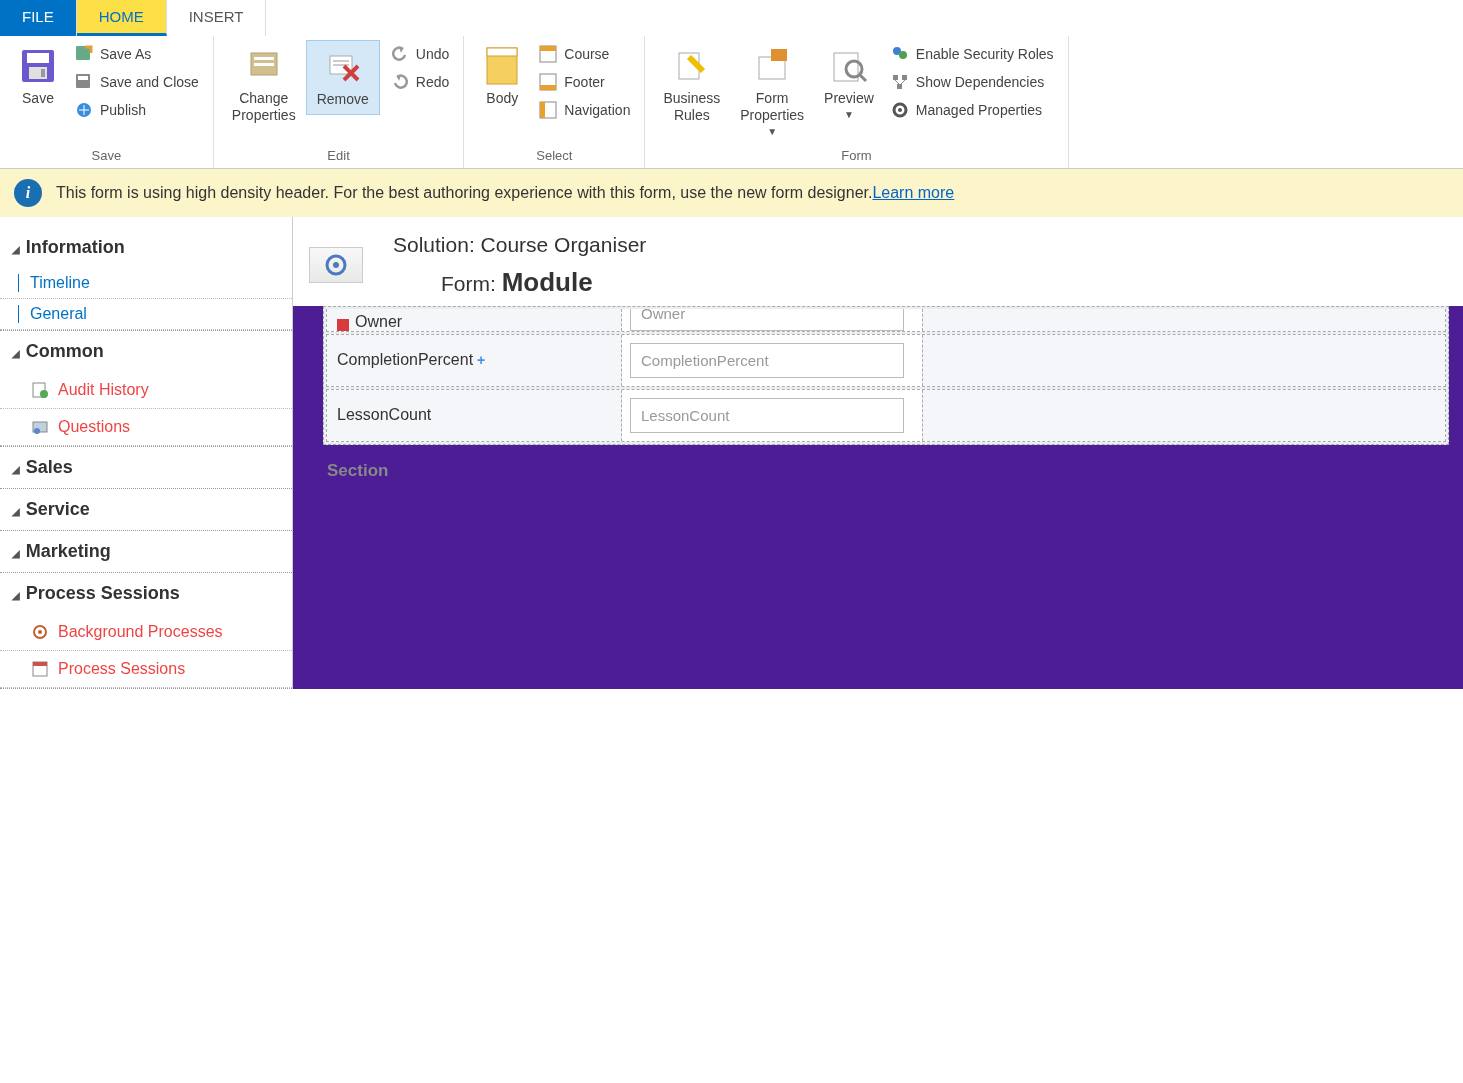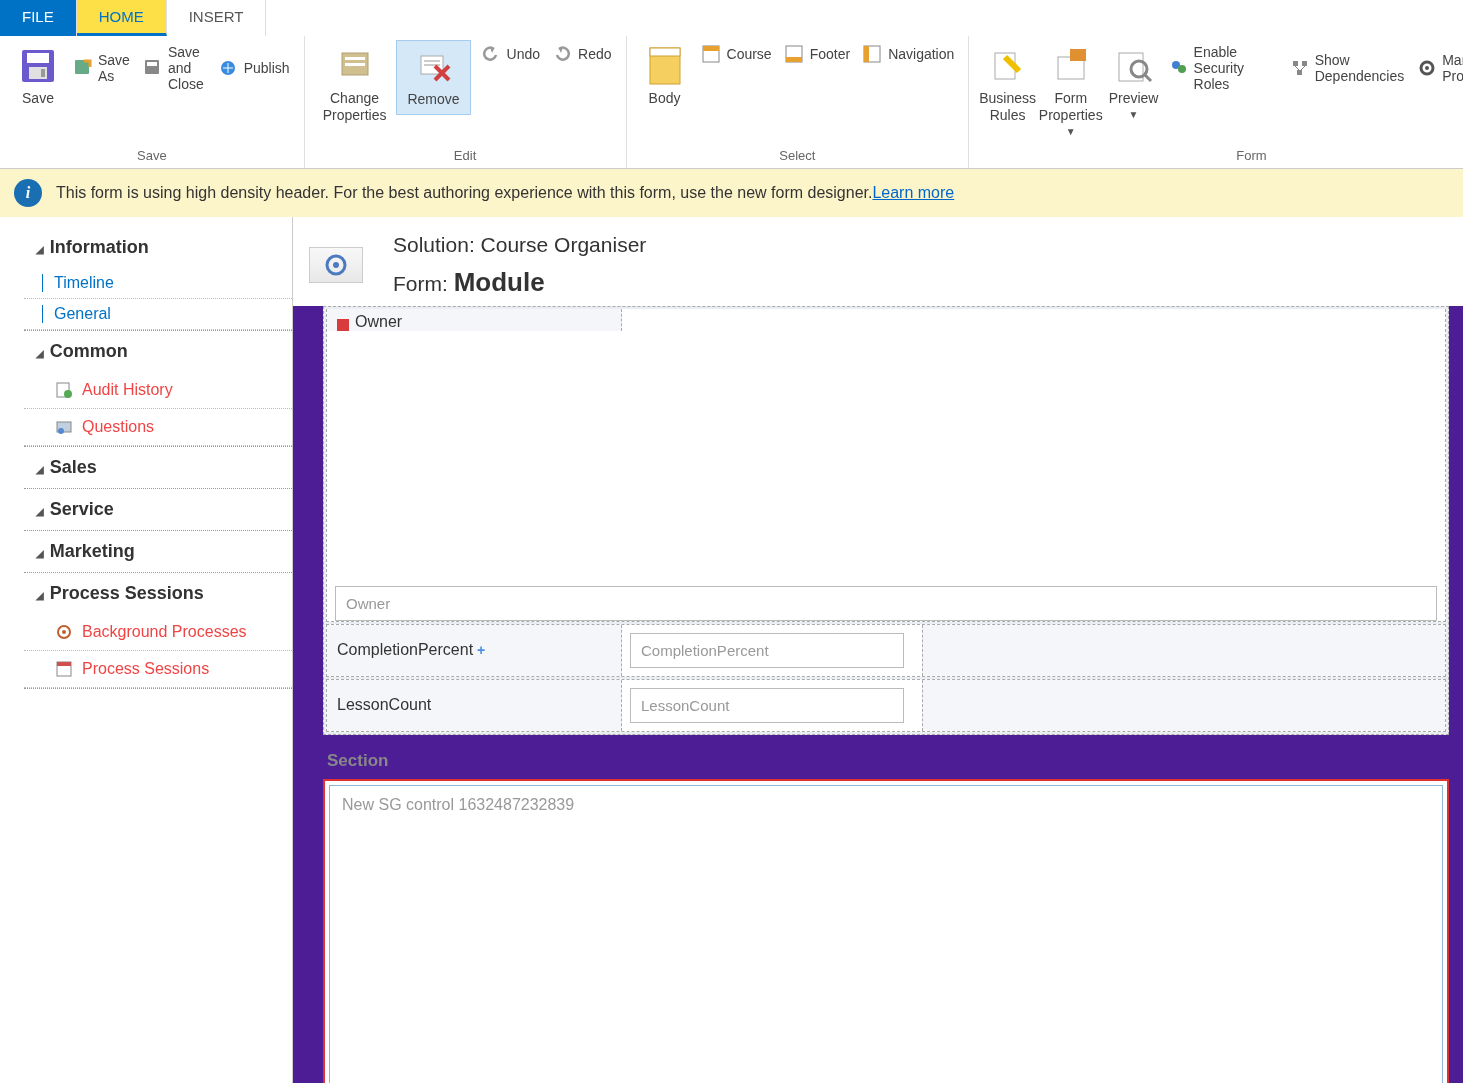--- a/index.html
+++ b/index.html
@@ -11,56 +11,56 @@
 .ribbon { display: flex; background: #fff; border-bottom: 1px solid #ccc; }
 .rgroup { display: flex; flex-direction: column; align-items: center; padding: 4px 8px 0 8px; border-right: 1px solid #e0e0e0; }
 .rgroup-content { display: flex; align-items: flex-start; flex: 1; }
 .rgroup-label { font-size: 13px; color: #666; margin-top: 2px; padding: 3px 0 5px 0; }
 .rbtn-large { display: flex; flex-direction: column; align-items: center; padding: 6px 10px; cursor: pointer; min-width: 60px; }
 .rbtn-large .icon { width: 40px; height: 40px; display: flex; align-items: center; justify-content: center; margin-bottom: 4px; }
 .rbtn-large .lbl { font-size: 14px; color: #444; text-align: center; line-height: 1.2; }
 .rbtn-small { display: flex; align-items: center; padding: 4px 6px; cursor: pointer; }
 .rbtn-small .icon { width: 20px; height: 20px; display: inline-flex; align-items: center; justify-content: center; margin-right: 6px; }
 .rbtn-small .lbl { font-size: 14px; color: #444; }
-.vstack { display: flex; }
+.vstack { display: flex; flex-direction: column; }
 .remove-active { background: #d4e8f7; border: 1px solid #a6cdee; }
 .notification { background: #fdf5ca; display: flex; align-items: center; padding: 10px 14px; font-size: 16px; color: #333; }
 .notification .info-icon { width: 28px; height: 28px; border-radius: 50%; background: #1a6fb3; color: #fff; display: flex; align-items: center; justify-content: center; font-weight: bold; margin-right: 14px; font-style: italic; font-family: Georgia, serif; }
 .notification a { color: #0066cc; text-decoration: underline; }
 .main { display: flex; }
 .sidebar { width: 293px; background: #fff; border-right: 1px solid #ccc; padding-top: 10px; }
-.side-section { border-bottom: 1px dotted #999; margin-left: 24px; }
+.side-section { border-bottom: 1px dotted #999; }
 .side-head { font-weight: 600; font-size: 18px; padding: 10px 12px; color: #333; cursor: pointer; }
 .side-head::before { content: "◢"; font-size: 10px; margin-right: 6px; color: #555; display: inline-block; transform: rotate(0); }
 .side-link { padding: 6px 12px 6px 30px; color: #0072c6; font-size: 16px; cursor: pointer; position: relative; border-bottom: 1px dotted #bbb; }
 .side-link::before { content: ""; position: absolute; left: 18px; top: 50%; width: 1px; height: 18px; background: #0072c6; transform: translateY(-50%); }
 .side-item { display: flex; align-items: center; padding: 8px 12px 8px 30px; font-size: 16px; color: #ef4444; cursor: pointer; border-bottom: 1px dotted #bbb; }
 .side-item .sicon { width: 20px; height: 20px; margin-right: 8px; display: inline-flex; align-items: center; justify-content: center; }
 .content { flex: 1; background: #4c1d95; padding: 0; }
 .header-row { display: flex; align-items: center; padding: 16px 16px 8px 16px; background: #fff; }
 .header-icon { width: 54px; height: 36px; border: 1px solid #ccc; background: linear-gradient(#f8f8f8,#e8e8e8); display: flex; align-items: center; justify-content: center; margin-right: 30px; }
 .header-text .solution { font-size: 21px; color: #333; }
-.header-text .form { font-size: 21px; color: #333; margin-top: 10px; }
+.header-text .form { font-size: 21px; color: #333; margin-top: 10px; margin-left: 48px; }
 .header-text .form b { font-size: 26px; font-weight: 700; }
 .cursor { position: relative; }
 .cursor::after { content: ""; position: absolute; left: -44px; top: 20px; width: 14px; height: 20px; pointer-events: none; }
 .form-body { padding: 0 14px 14px 30px; }
 .fields-wrap { border: 1px dashed #aaa; padding: 0; background: #eaeef2; }
 .frow { display: flex; border: 1px dashed #aaa; margin: 2px; background: #fff; }
 .flabel { width: 295px; padding: 14px 10px; border-right: 1px dashed #aaa; background: #f4f6f9; display: flex; align-items: center; font-size: 16px; color: #333; }
 .flabel .req { width: 12px; height: 12px; background: #d83b3b; margin-right: 6px; display: inline-block; }
 .flabel .plus { color: #4b8fe2; font-size: 14px; font-weight: bold; margin-left: 4px; vertical-align: super; }
 .finput { flex: 0 0 290px; padding: 8px; display: flex; align-items: center; }
 .finput .box { width: 100%; border: 1px solid #bbb; padding: 8px 10px; color: #999; font-size: 15px; background: #fff; }
 .fspacer { flex: 1; border-left: 1px dashed #aaa; margin-left: 10px; background: #f4f6f9; }
 .section-label { font-size: 17px; color: #888; font-weight: 600; padding: 16px 4px 8px 4px; }
 .subgrid-container { border: 2px solid #e03030; background: #fdfdfd; padding: 4px; }
 .subgrid-inner { border: 1px solid #8eb8d8; background: #fff; min-height: 340px; padding: 10px 12px; }
 .subgrid-inner .placeholder { color: #999; font-size: 16px; }
-.owner-cut { border-top: none; flex-direction: column; }
+.owner-cut { border-top: none; }
 .owner-cut .flabel, .owner-cut .finput, .owner-cut .fspacer { overflow: hidden; height: 22px; padding-top:0; padding-bottom:0; align-items: flex-end;}
 .arrow-down { font-size: 10px; color: #555; margin-top: 2px; }
 </style>
 </head>
 <body>
 
 <div class="tabs">
   <div class="tab file">FILE</div>
   <div class="tab home">HOME</div>
   <div class="tab">INSERT</div>
@@ -390,20 +390,15 @@
               <span>LessonCount</span>
             </div>
           <div class="finput">
               <div class="box">LessonCount</div>
             </div>
           <div class="fspacer"></div>
         </div>
       </div>
 
       <div class="section-label">Section</div>
-      <div class="subgrid-container">
-        <div class="subgrid-inner">
-          <div class="placeholder">New SG control 1632487232839</div>
-        </div>
-      </div>
     </div>
   </div>
 </div>
 
 </body></html>

